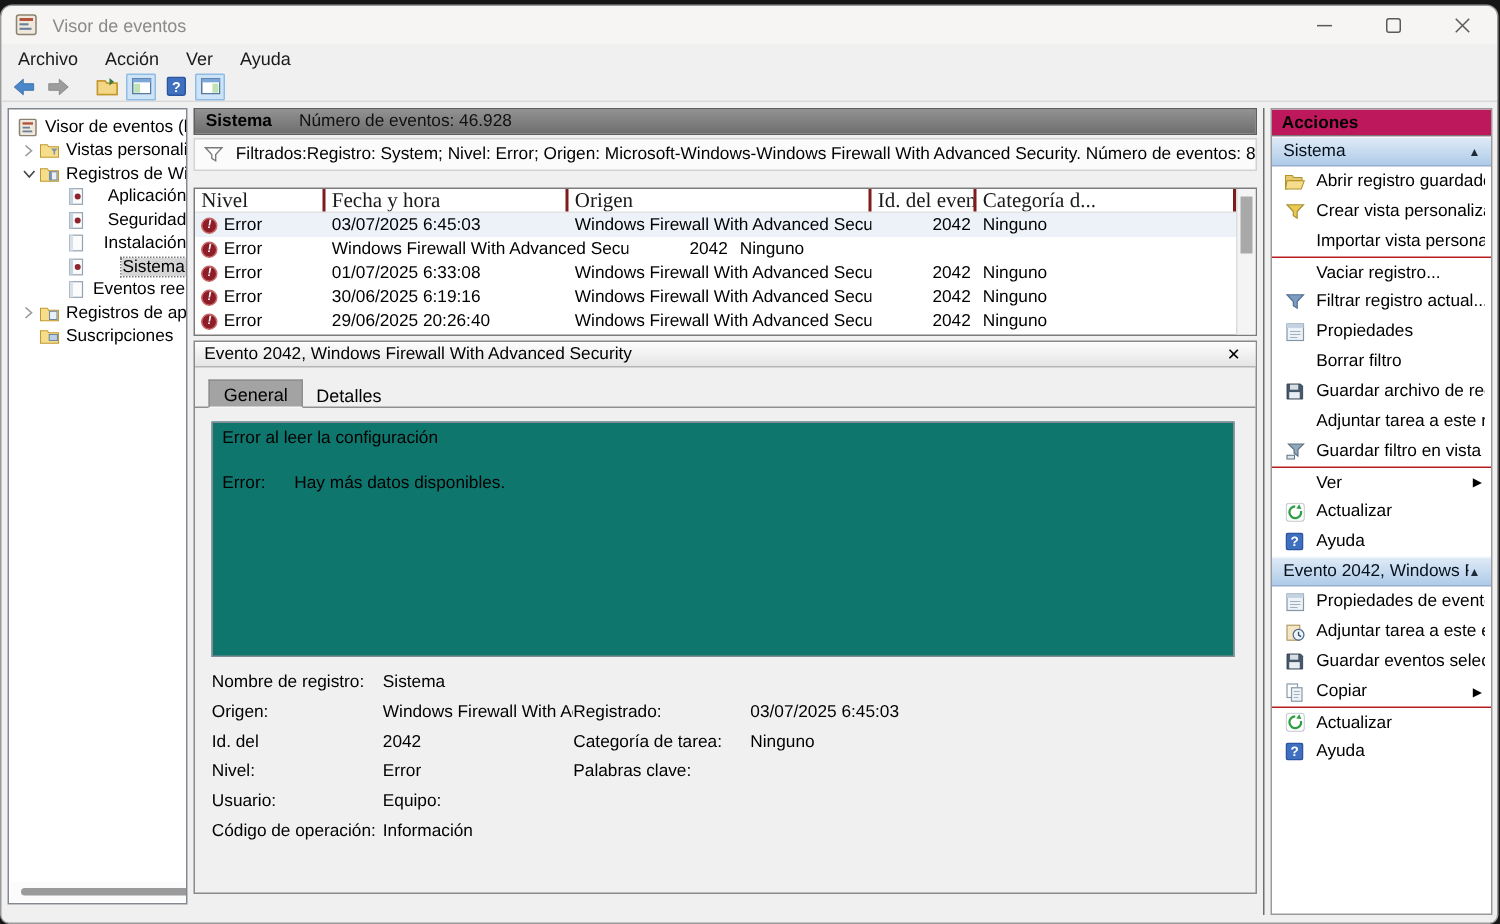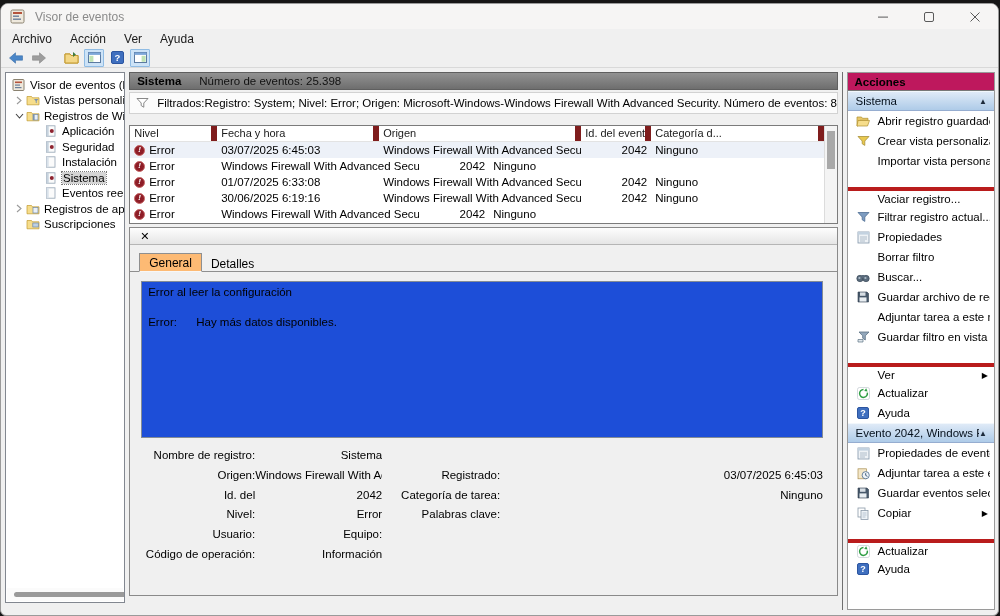--- a/index.html
+++ b/index.html
@@ -29,41 +29,41 @@
   .treepane { width:162px; height:531px; background:#fff; border:1px solid #828790; position:relative;
     padding-top:4px; overflow:hidden; }
   .centerwrap { flex:1; display:flex; flex-direction:column; height:524px; }
   .vsplit { width:2px; height:538px; background:#6f6f6f; }
   .rightpane { width:199px; height:538px; background:#fff; border:1px solid #9a9a9a; overflow:hidden; }
 
   
   .titem { height:15.5px; display:flex; align-items:center; font-size:11.5px; color:#000; white-space:nowrap; }
   .titem .twisty { width:14px; display:flex; justify-content:center; align-items:center; flex:0 0 14px; }
   .titem .ticon { width:14px; height:12px; margin-right:4px; flex:0 0 14px; }
-  .pl0 { padding-left:6px; } .pl1 { padding-left:6px; } .pl2 { padding-left:38px; }
+  .pl0 { padding-left:6px; } .pl1 { padding-left:6px; } .pl2 { padding-left:38px;justify-content:space-between; }
   .tlabel { overflow:hidden; }
   .tlabel.sel { background:#d5d5d5; outline:1px dotted #7a7a7a; padding:0 1px; }
   .hscroll { position:absolute; left:1px; right:1px; bottom:1px; height:13px; background:#fbfbfb; }
   .hthumb { position:absolute; left:7px; top:4px; width:115px; height:5px; background:#9a9a9a; border-radius:3px; }
 
   
   .loghdr { height:18px; background:linear-gradient(#929292,#6e6e6e); display:flex; align-items:center;
     padding-left:7px; border:1px solid #5f5f5f; }
   .loghdr .lt { font-size:11.5px; font-weight:bold; color:#000; }
   .loghdr .lc { font-size:11.5px; color:#111; margin-left:18px; }
   .filterbar { height:22px; margin-top:2px; background:#fbfbfb; border:1px solid #d2d2d2;
     display:flex; align-items:center; padding-left:6px; gap:8px; }
   .filterbar .ftext { font-size:11.5px; color:#000; white-space:nowrap; overflow:hidden; }
 
   
   .tablewrap { margin-top:11px; background:#fff; border:1px solid #7b7b7b; height:99px; position:relative; }
   .tgrid { position:absolute; left:0; top:0; right:13px; bottom:0; }
   .thead { display:flex; height:16px; border-bottom:1px solid #e3e3e3; background:#fff; }
-  .thcell { font-size:11px; color:#1a1a1a; padding:1px 4px; border-right:6px solid #7f1d1d;
-    white-space:nowrap; overflow:hidden; }
+  .thcell { font-size:14px; color:#1a1a1a; padding:1px 4px; border-right:2px solid #7f1d1d;
+    white-space:nowrap; overflow:hidden;font-family:Liberation Serif, serif; }
   .trow { display:flex; height:16px; align-items:center; }
   .trow.sel { background:#edf1f8; }
   .tcell { font-size:11.5px; color:#000; padding:0 4px; white-space:nowrap; overflow:hidden; height:16px;
     display:flex; align-items:center; }
   .c-nivel{width:87px;} .c-fecha{width:162px;} .c-origen{width:202px;}
   .c-id{width:70px; justify-content:flex-end;} .c-cat{flex:1;}
   .erricon { width:11px; height:11px; border-radius:50%; background:#8e1d27; border:1px solid #c86a6a;
     color:#fff; font-size:8px; font-weight:bold; display:inline-flex; align-items:center; justify-content:center;
     margin-right:4px; flex:0 0 11px; line-height:1; }
   .vscroll { position:absolute; right:0; top:0; bottom:0; width:13px; background:#f4f4f4; border-left:1px solid #dcdcdc; }
@@ -71,41 +71,41 @@
 
   
   .detail { margin-top:3px; flex:1; background:#f0f0f0; border:1px solid #8a8a8a;
     display:flex; flex-direction:column; }
   .dhdr { height:17px; background:linear-gradient(#fdfdfd,#e5e5e5); border-bottom:1px solid #b5b5b5;
     display:flex; align-items:center; padding:0 6px; }
   .dhdr .dtitle { font-size:11.5px; color:#000; flex:1; }
   .dhdr .dclose { font-size:11px; color:#000; font-weight:bold; padding:0 4px; }
   .tabs { display:flex; padding:8px 0 0 9px; height:27px; }
   .tab { font-size:12px; padding:2px 9px 1px; color:#000; }
-  .tab.active { background:#fdba74; border:1px solid #8f8f8f; border-bottom:1px solid #f7f7f7;
+  .tab.active { background:#a3a3a3; border:1px solid #8f8f8f; border-bottom:1px solid #f7f7f7;
     position:relative; top:0px; z-index:2; }
   .tab.inactive { padding-top:4px; }
   .tabpanel { border-top:1px solid #8f8f8f; margin-top:-1px; flex:1; padding:9px 14px 0 11px; }
-  .msgbox { border:1px solid #848c95; background:#1d4ed8; height:157px; padding:3px 6px;
+  .msgbox { border:1px solid #848c95; background:#0f766e; height:157px; padding:3px 6px;
     font-size:11.5px; color:#000; line-height:15px; overflow:hidden; }
   .msgrow { display:flex; } .msgrow .ml { width:48px; }
   .fields { margin-top:11px; }
-  .frow { display:grid; grid-template-columns:114px 127px 118px 1fr; height:19.8px; font-size:11.5px; color:#000;text-align:right; }
+  .frow { display:grid; grid-template-columns:114px 127px 118px 1fr; height:19.8px; font-size:11.5px; color:#000; }
   .frow span { white-space:nowrap; overflow:hidden; }
   .frow .fl { font-weight:bold; font-weight:normal; }
 
   
   .acthdr { height:18px; display:flex; align-items:center; padding-left:6px; font-size:11.5px;
     font-weight:bold; color:#000; background:#be185d; border-bottom:1px solid #777; }
   .sechdr { height:20px; background:linear-gradient(#dfeaf7,#aecbe8); border-top:1px solid #f2f7fc;
     border-bottom:1px solid #96add0; display:flex; align-items:center; padding:0 7px; }
   .sechdr .stitle { flex:1; font-size:11.5px; color:#05101c; white-space:nowrap; overflow:hidden; }
   .sechdr .collapse { font-size:8px; color:#1c2a3a; }
   .aitem { height:20px; display:flex; align-items:center; padding:0 4px 0 7px; }
-  .aitem.septop { border-top:4px solid #b91c1c;margin-top:16px; }
+  .aitem.septop { border-top:1px solid #b91c1c; }
   .aicon { width:16px; height:14px; margin-right:6px; flex:0 0 16px; display:flex; align-items:center; justify-content:center; }
   .alabel { font-size:11.5px; color:#000; flex:1; white-space:nowrap; overflow:hidden; }
   .subarrow { font-size:8px; color:#000; margin-right:2px; }
 
   .bottomframe { height:12px; }
   svg { display:block; }
 </style>
 </head>
 <body>
 
@@ -282,21 +282,21 @@
         <span class="tlabel">Suscripciones</span>
       </div>
       <div class="hscroll">
         <div class="hthumb"></div>
       </div>
     </div>
 
     <div class="centerwrap">
       <div class="loghdr">
         <span class="lt">Sistema</span>
-        <span class="lc">Número de eventos: 25.398</span>
+        <span class="lc">Número de eventos: 46.928</span>
       </div>
 
       <div class="filterbar">
         <svg width="13" height="12" viewBox="0 0 13 12">
           <path d="M1 1.5h11L7.8 6v4.2L5.2 8.6V6z" fill="#fff" stroke="#7a7a7a" stroke-width="0.9"></path>
         </svg>
         <span class="ftext">Filtrados:Registro: System; Nivel: Error; Origen: Microsoft-Windows-Windows Firewall With Advanced Security. Número de eventos: 8</span>
       </div>
 
       <div class="tablewrap">
@@ -345,32 +345,34 @@
             <span class="tcell c-fecha">30/06/2025 6:19:16</span>
             <span class="tcell c-origen">Windows Firewall With Advanced Security</span>
             <span class="tcell c-id">2042</span>
             <span class="tcell c-cat">Ninguno</span>
           </div>
           <div class="trow">
             <span class="tcell c-nivel">
                 <i class="erricon">!</i>
                 <span>Error</span>
               </span>
+            <span class="tcell c-fecha">29/06/2025 20:26:40</span>
             <span class="tcell c-origen">Windows Firewall With Advanced Security</span>
             <span class="tcell c-id">2042</span>
             <span class="tcell c-cat">Ninguno</span>
           </div>
         </div>
         <div class="vscroll">
           <div class="vthumb"></div>
         </div>
       </div>
 
       <div class="detail">
         <div class="dhdr">
+          <span class="dtitle">Evento 2042, Windows Firewall With Advanced Security</span>
           <span class="dclose">✕</span>
         </div>
         <div class="tabs">
           <span class="tab active">General</span>
           <span class="tab inactive">Detalles</span>
         </div>
         <div class="tabpanel">
           <div class="msgbox">
             <div>Error al leer la configuración</div>
             <div>&nbsp;</div>
@@ -471,32 +473,20 @@
             </svg>
         </span>
         <span class="alabel">Propiedades</span>
       </div>
       <div class="aitem">
         <span class="aicon"></span>
         <span class="alabel">Borrar filtro</span>
       </div>
       <div class="aitem">
         <span class="aicon">
-          <svg width="14" height="11" viewBox="0 0 14 11">
-              <circle cx="4" cy="6.5" r="3.2" fill="#5a6b7c" stroke="#3c4b5a" stroke-width="0.7"></circle>
-              <circle cx="10" cy="6.5" r="3.2" fill="#5a6b7c" stroke="#3c4b5a" stroke-width="0.7"></circle>
-              <rect x="5.5" y="3" width="3" height="3" fill="#5a6b7c"></rect>
-              <circle cx="3.4" cy="6" r="1.1" fill="#aebecb"></circle>
-              <circle cx="9.4" cy="6" r="1.1" fill="#aebecb"></circle>
-            </svg>
-        </span>
-        <span class="alabel">Buscar...</span>
-      </div>
-      <div class="aitem">
-        <span class="aicon">
           <svg width="12" height="12" viewBox="0 0 12 12">
               <path d="M1 1h9l1.5 1.5V11H1z" fill="#47586a" stroke="#2f3e4d" stroke-width="0.6"></path>
               <rect x="3" y="1.4" width="5.5" height="3.4" fill="#d7dee4"></rect>
               <rect x="2.5" y="6.4" width="7" height="4.2" fill="#e9eef2"></rect>
             </svg>
         </span>
         <span class="alabel">Guardar archivo de registro filtrado...</span>
       </div>
       <div class="aitem">
         <span class="aicon"></span>

